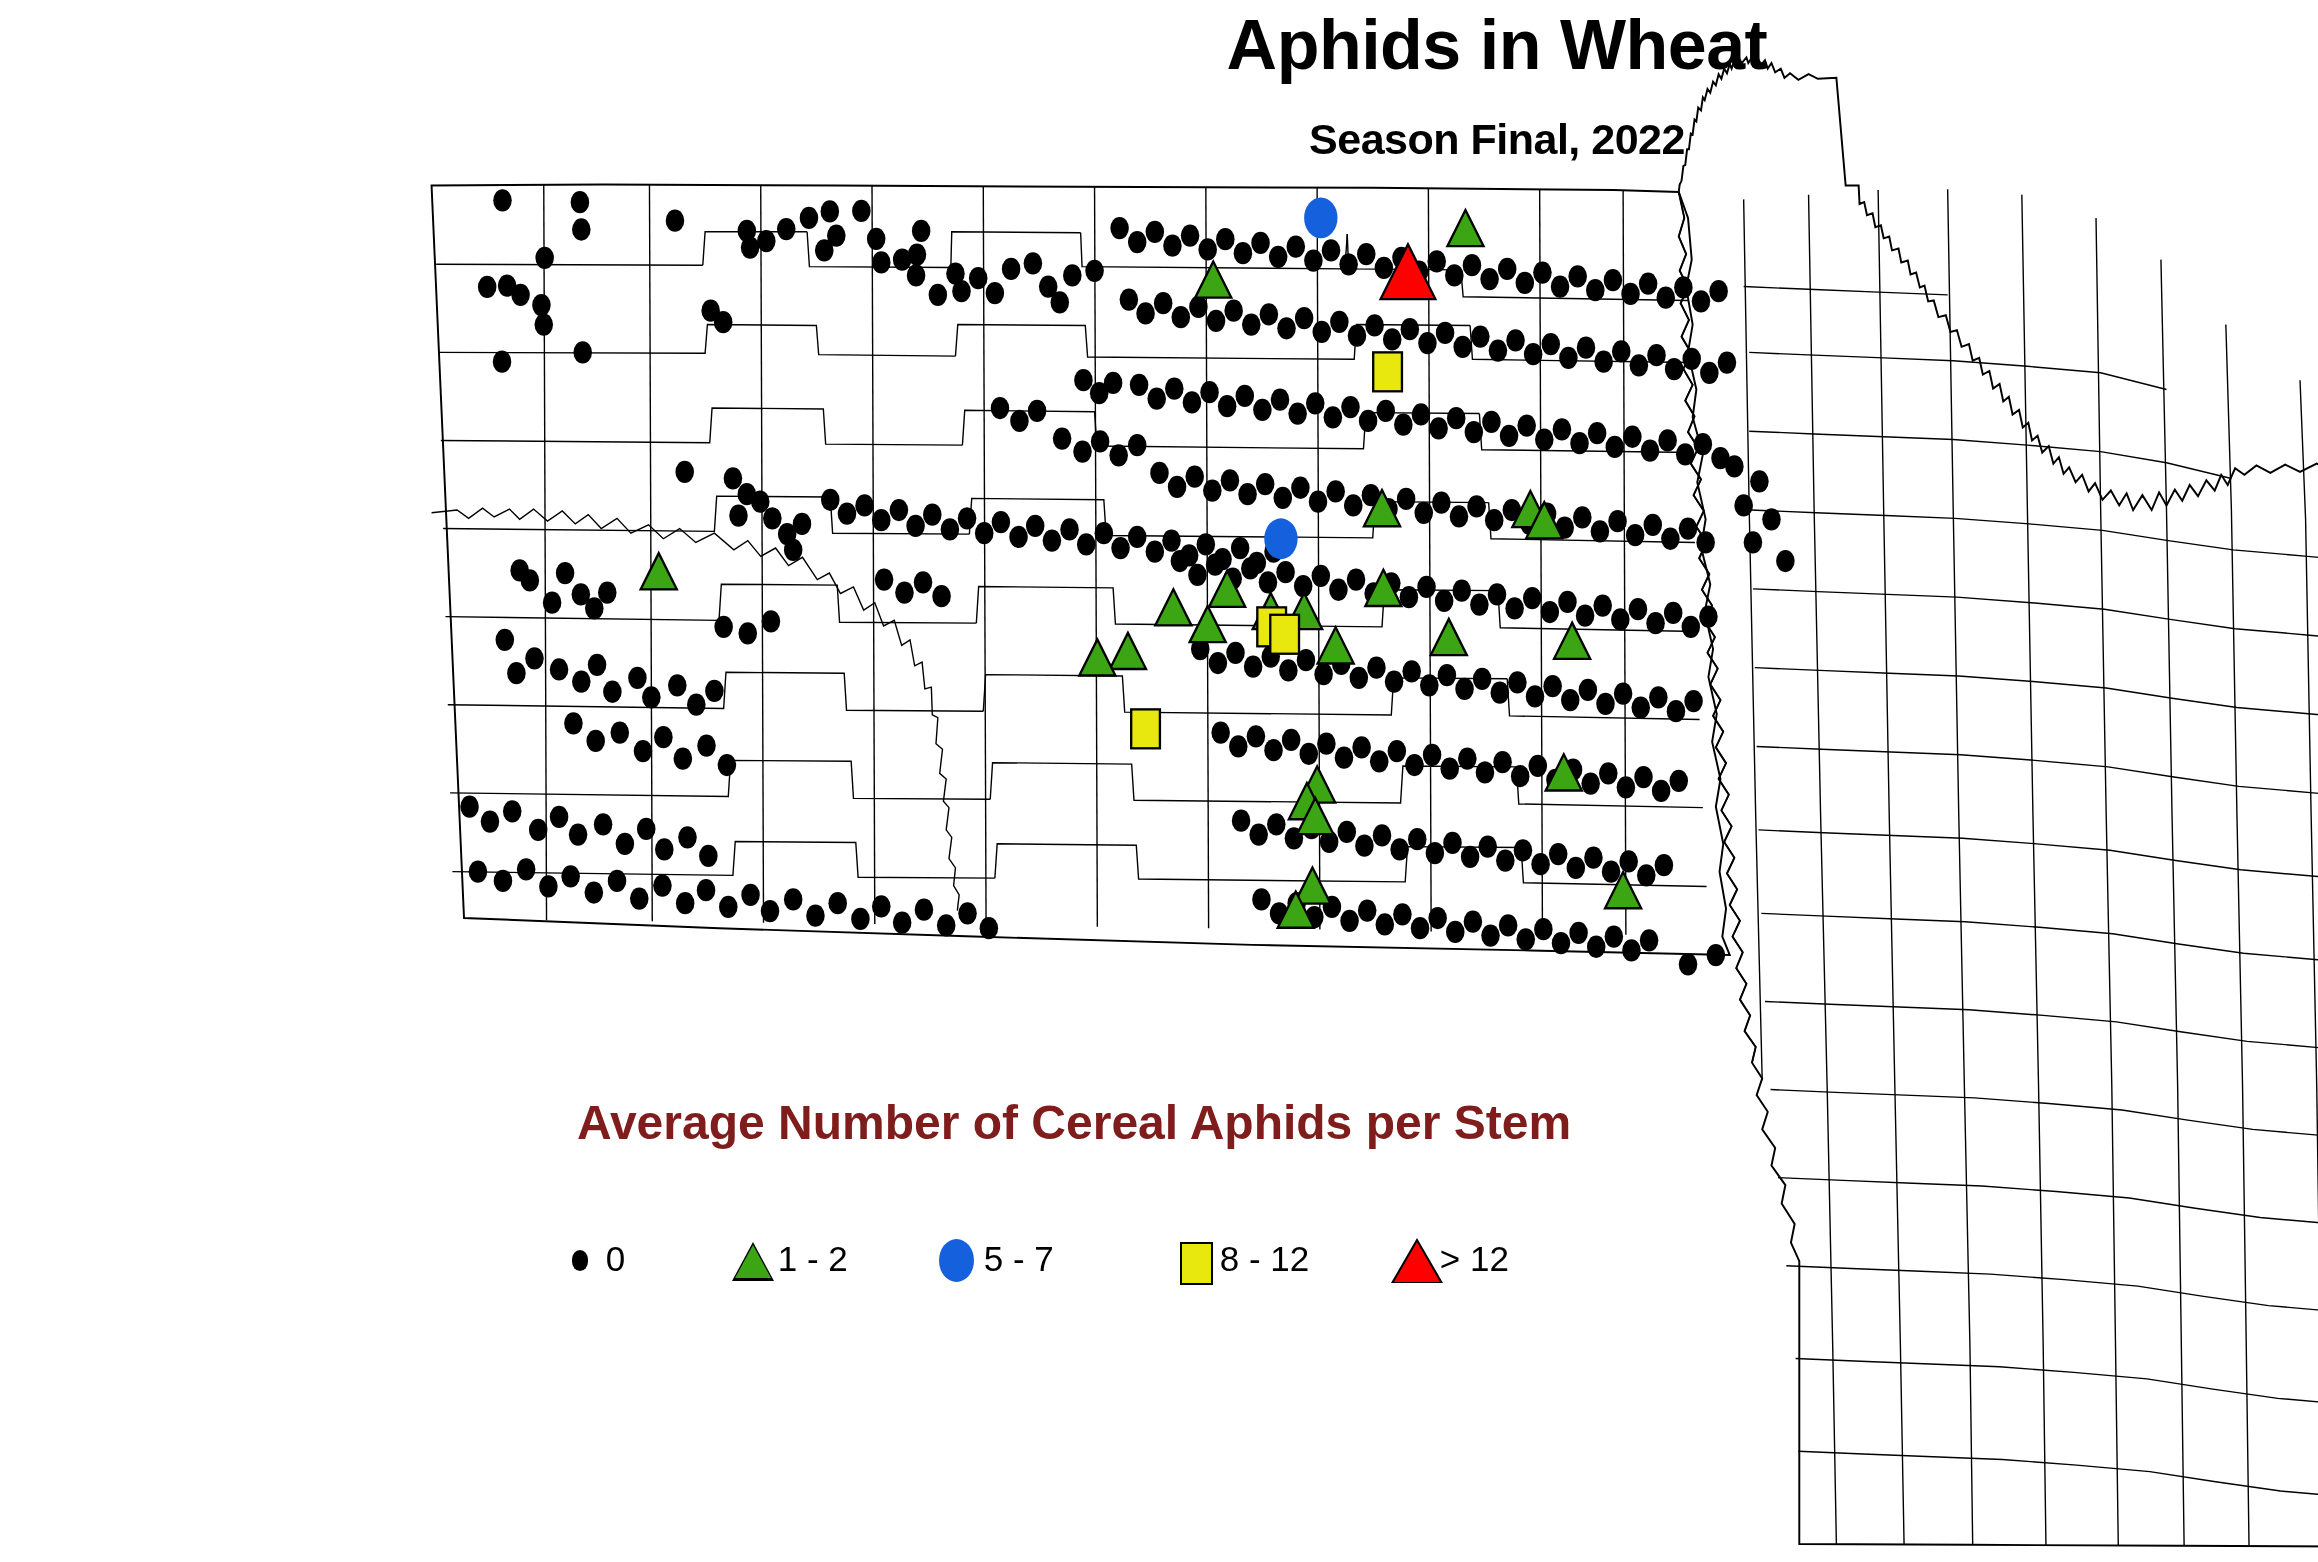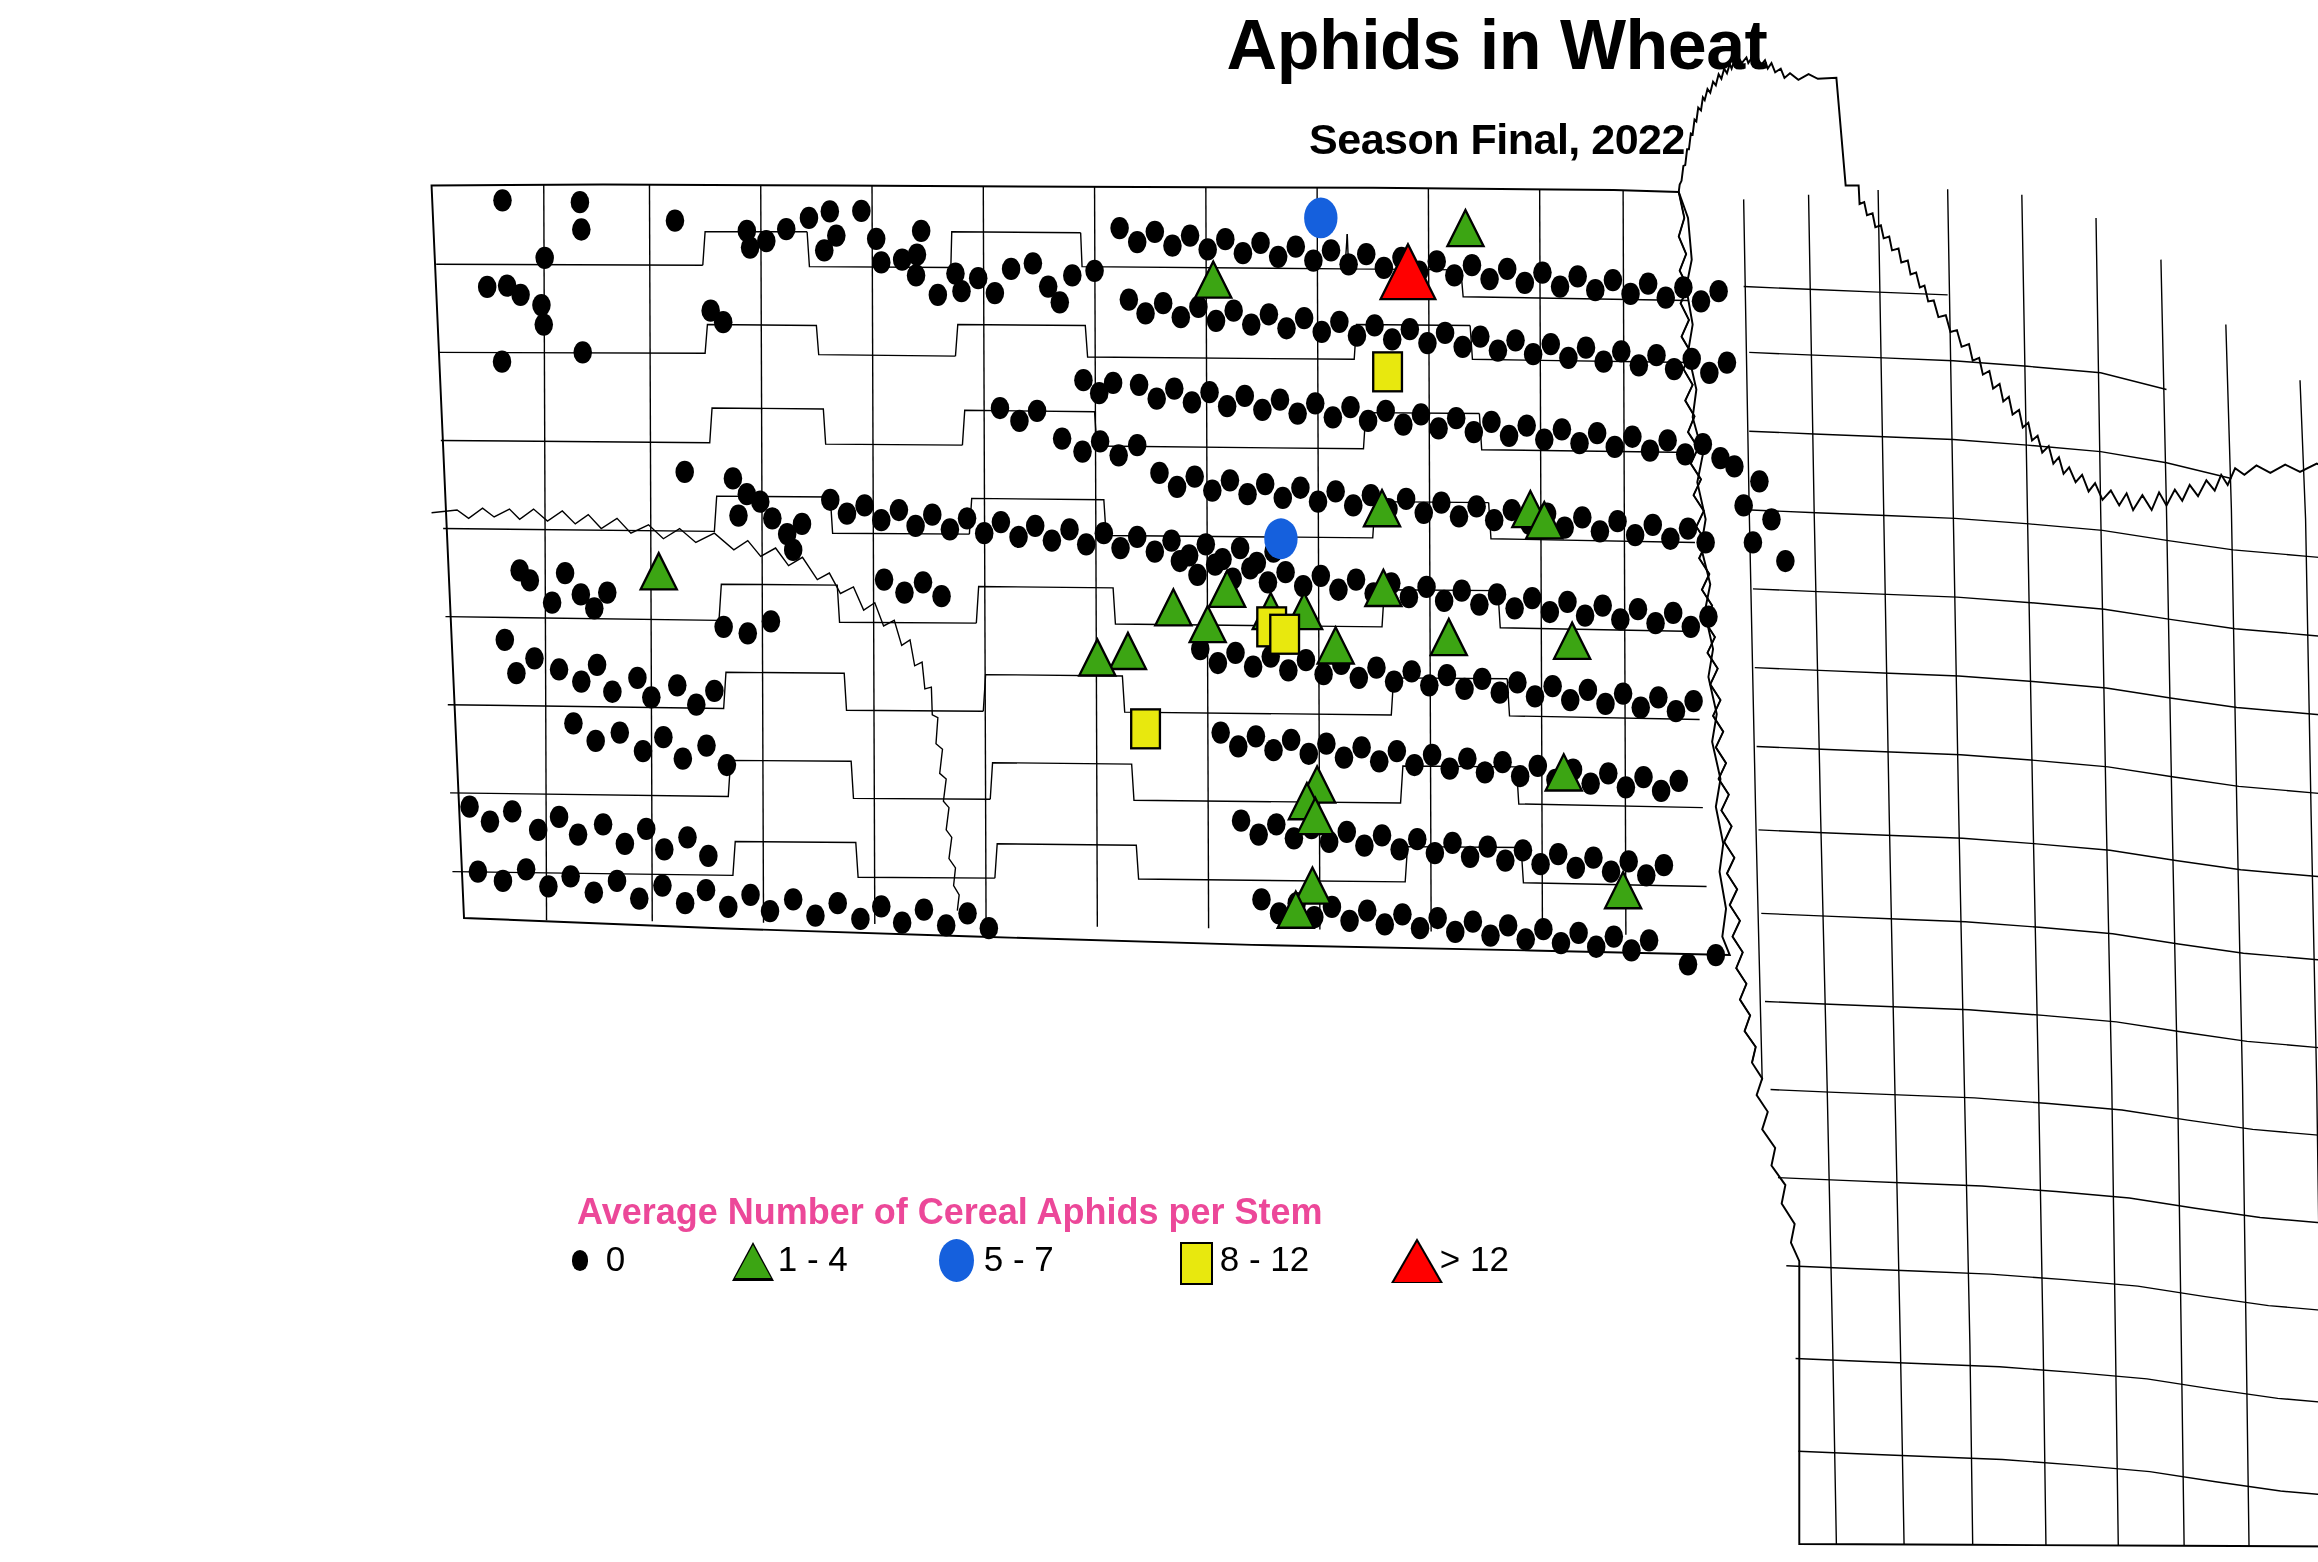--- a/index.html
+++ b/index.html
@@ -4,22 +4,22 @@
 <style>
   html,body{margin:0;padding:0;background:#ffffff;}
   body{width:2994px;height:1562px;position:relative;overflow:hidden;
        font-family:"Liberation Sans", sans-serif;}
   #stage{position:absolute;left:0;top:0;width:2994px;height:1562px;background:#fff;}
 
   .ttl{position:absolute;width:100%;text-align:center;color:#000;font-weight:bold;
        letter-spacing:-0.5px;}
   #title{top:8.3px;font-size:70px;line-height:74px;}
   #subtitle{top:116px;font-size:43px;line-height:46px;}
-  #legend-title{position:absolute;left:577px;top:1191px;font-size:36px;font-weight:bold;
-       color:#ec4899;white-space:nowrap;}
+  #legend-title{position:absolute;left:577px;top:1095px;font-size:48px;font-weight:bold;
+       color:#7f1d1d;white-space:nowrap;}
 
   #legend{position:absolute;left:552px;top:1224px;height:70px;}
   .lg-item{position:absolute;top:0;height:70px;display:flex;align-items:center;}
   .lg-sym{width:51px;height:70px;position:relative;}
   .lg-lab{font-size:35px;font-weight:normal;color:#000;white-space:nowrap;margin-left:2.8px;}
 
   .sym-dot{position:absolute;left:19.5px;top:26.4px;width:16.7px;height:20.4px;border-radius:50%;
         background:#000;}
   .sym-tri-g{position:absolute;left:8.3px;top:17.6px;width:0;height:0;
         border-left:21.3px solid transparent;border-right:21.3px solid transparent;
@@ -695,21 +695,21 @@
       <div class="lg-sym">
           <i class="sym-dot"></i>
         </div>
       <div class="lg-lab">0</div>
     </div>
 
     <div class="lg-item" style="left:172px;">
       <div class="lg-sym">
           <i class="sym-tri-g"></i>
         </div>
-      <div class="lg-lab">1 - 4</div>
+      <div class="lg-lab">1 - 2</div>
     </div>
 
     <div class="lg-item" style="left:378px;text-align:center;">
       <div class="lg-sym">
           <i class="sym-circ"></i>
         </div>
       <div class="lg-lab">5 - 7</div>
     </div>
 
     <div class="lg-item" style="left:614px;">

